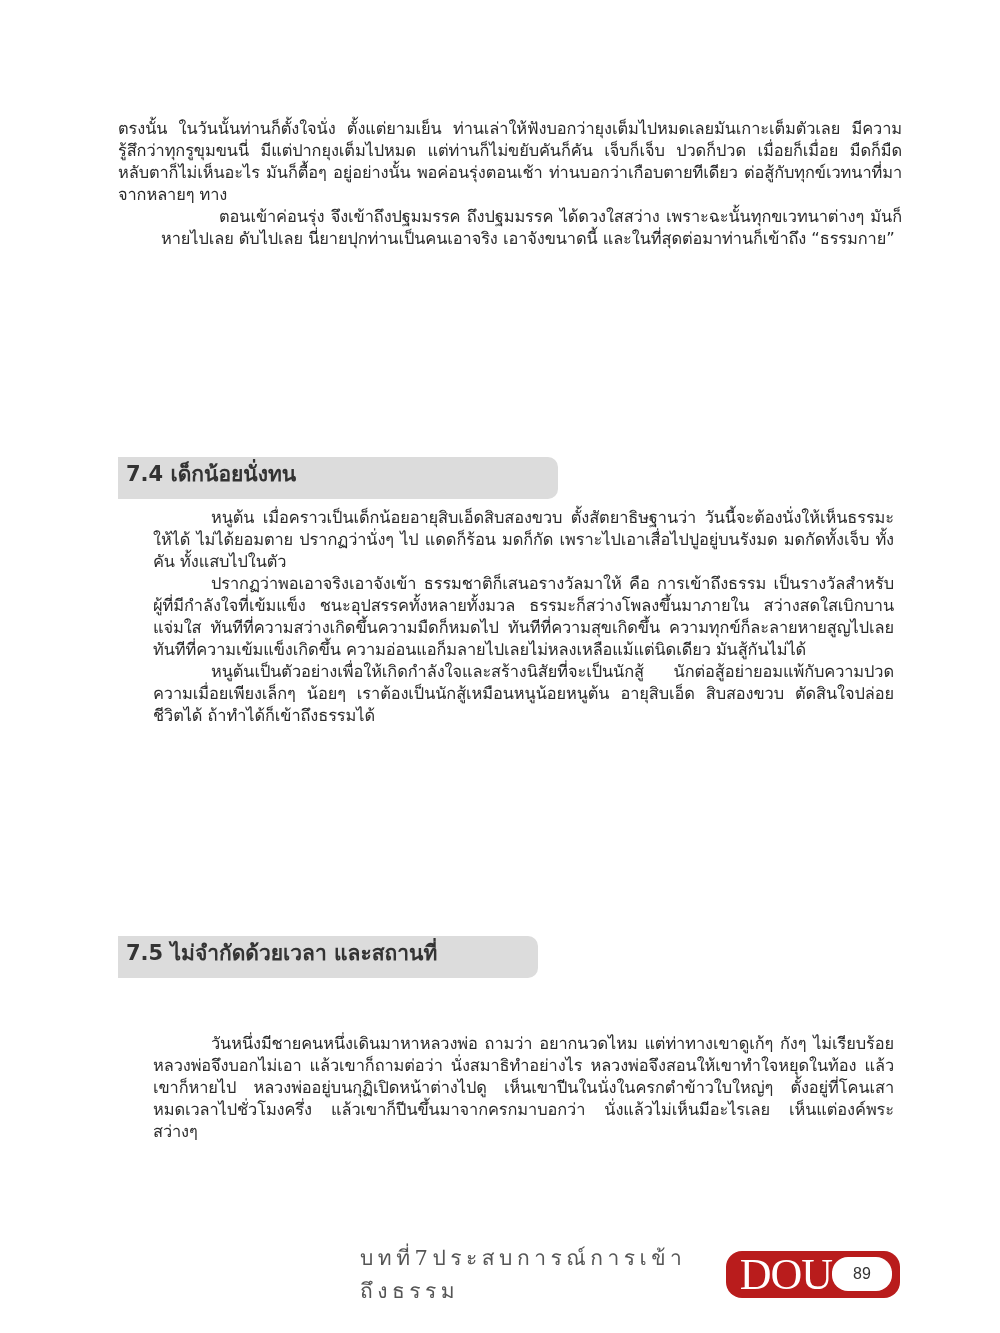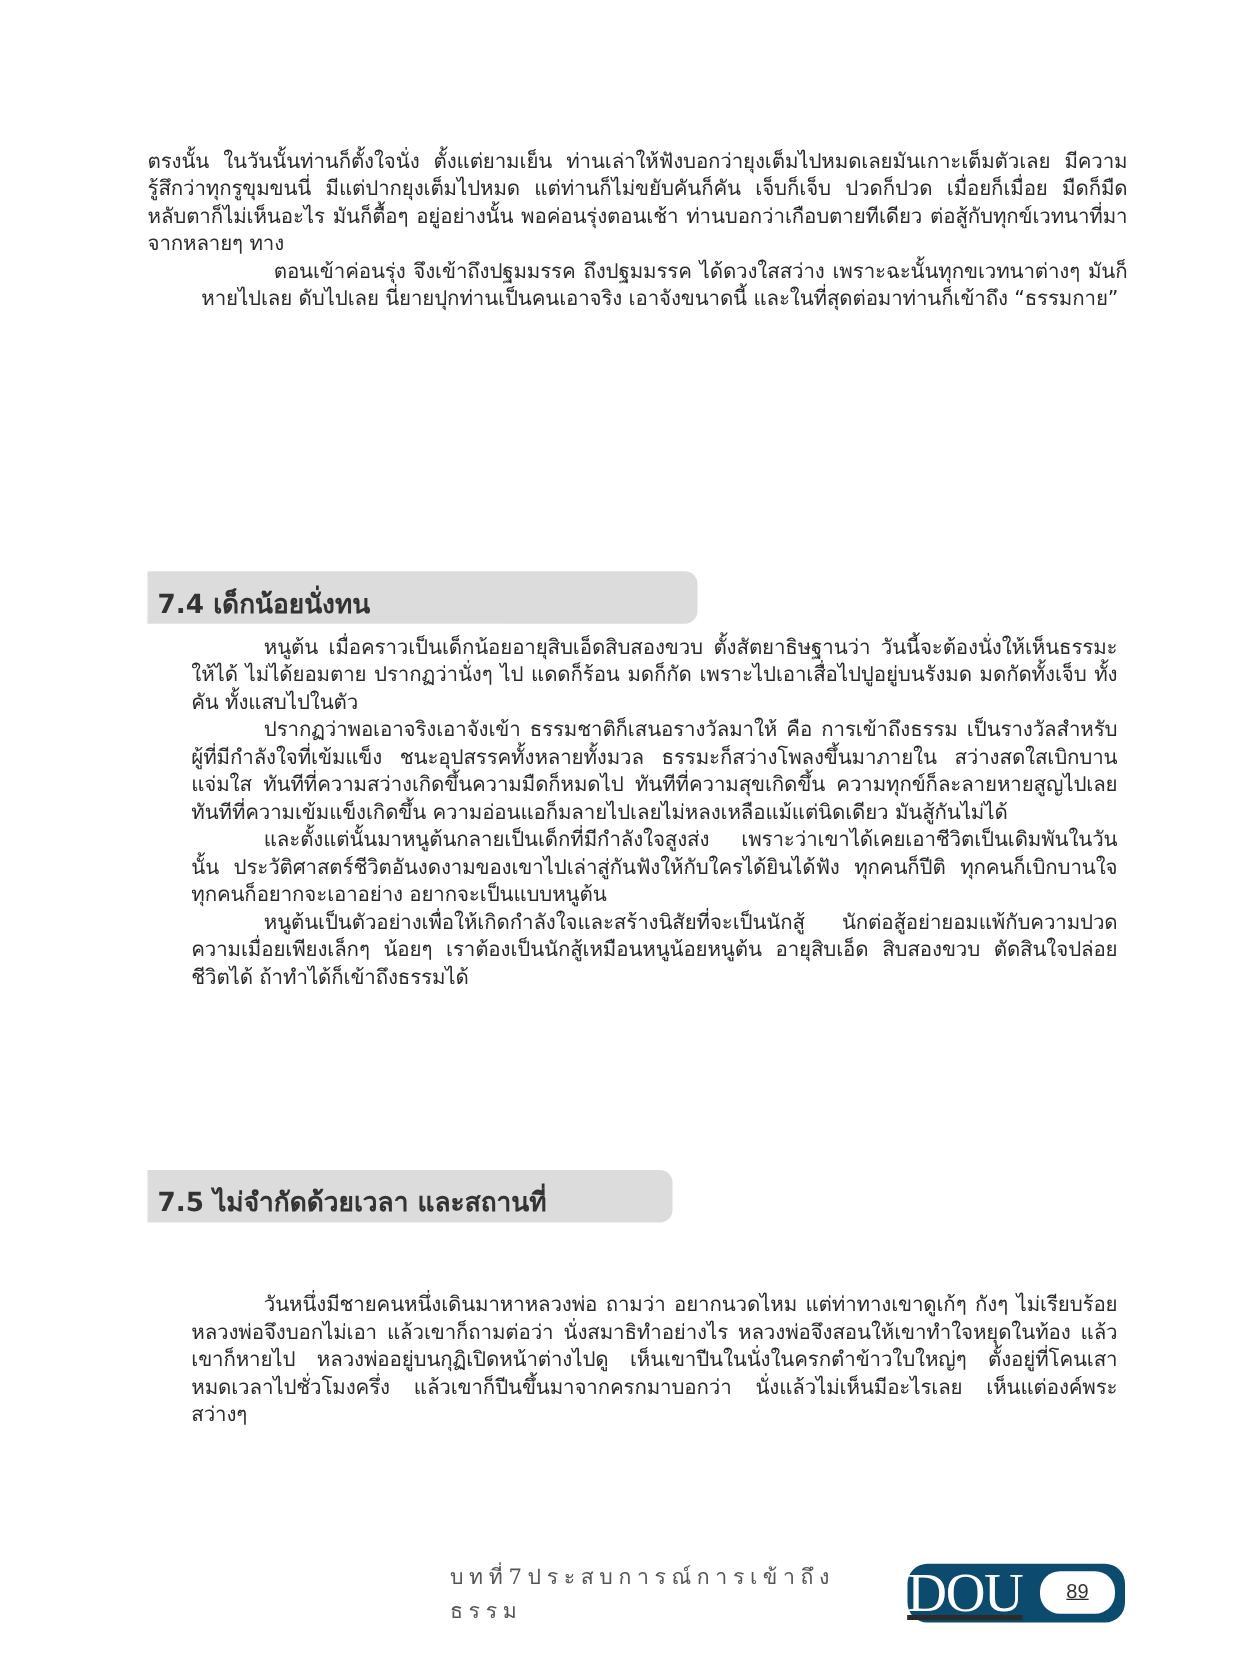--- a/index.html
+++ b/index.html
@@ -33,21 +33,21 @@
       text-indent: 58px;
       margin-left: 43px;
     }
     .section-head {
       position: absolute;
       left: 118px;
       background: #dcdcdc;
       border-radius: 0 10px 10px 0;
       height: 42px;
       display: flex;
-      align-items: flex-end;
+      align-items: flex-start;
       box-sizing: border-box;
       padding-left: 8px;
     }
     .section-head span {
       font-family: "DejaVu Sans", "Liberation Sans", sans-serif;
       font-weight: bold;
       font-size: 21px;
       color: #333333;
     }
     .block {
@@ -60,36 +60,36 @@
       left: 360px;
       top: 1250px;
       width: 540px;
       height: 48px;
       display: flex;
       align-items: center;
       justify-content: flex-end;
     }
     .footer-title {
       font-family: "DejaVu Serif", "Liberation Serif", serif;
-      font-size: 17px;
+      font-size: 21px;
       letter-spacing: 4.5px;
       color: #555555;
       margin-right: 10px;
     }
     .badge {
-      background: #0c4a6e;
+      background: #b91c1c;
       border-radius: 16px;
       height: 47px;
       width: 179px;
       display: flex;
       align-items: center;
       box-sizing: border-box;
+      padding-left: 14px;
       padding-right: 8px;
       justify-content: space-between;
-      text-decoration: underline;
     }
     .badge-logo {
       font-family: "Liberation Serif", "DejaVu Serif", serif;
       font-size: 44px;
       color: #ffffff;
       letter-spacing: -1px;
       line-height: 47px;
     }
     .badge-page {
       background: #ffffff;
@@ -112,21 +112,20 @@
   <p class="para indent">ตอนเข้าค่อนรุ่ง จึงเข้าถึงปฐมมรรค ถึงปฐมมรรค ได้ดวงใสสว่าง เพราะฉะนั้นทุกขเวทนาต่างๆ มันก็หายไปเลย ดับไปเลย นี่ยายปุกท่านเป็นคนเอาจริง เอาจังขนาดนี้ และในที่สุดต่อมาท่านก็เข้าถึง “ธรรมกาย”</p>
 </div>
 
 <div class="section-head" style="top:457px; width:440px;">
   <span>7.4 เด็กน้อยนั่งทน</span>
 </div>
 
 <div class="block" style="top:507px;">
   <p class="para indent">หนูต้น เมื่อคราวเป็นเด็กน้อยอายุสิบเอ็ดสิบสองขวบ ตั้งสัตยาธิษฐานว่า วันนี้จะต้องนั่งให้เห็นธรรมะให้ได้ ไม่ได้ยอมตาย ปรากฏว่านั่งๆ ไป แดดก็ร้อน มดก็กัด เพราะไปเอาเสื่อไปปูอยู่บนรังมด มดกัดทั้งเจ็บ ทั้งคัน ทั้งแสบไปในตัว</p>
   <p class="para indent">ปรากฏว่าพอเอาจริงเอาจังเข้า ธรรมชาติก็เสนอรางวัลมาให้ คือ การเข้าถึงธรรม เป็นรางวัลสำหรับผู้ที่มีกำลังใจที่เข้มแข็ง ชนะอุปสรรคทั้งหลายทั้งมวล ธรรมะก็สว่างโพลงขึ้นมาภายใน สว่างสดใสเบิกบาน แจ่มใส ทันทีที่ความสว่างเกิดขึ้นความมืดก็หมดไป ทันทีที่ความสุขเกิดขึ้น ความทุกข์ก็ละลายหายสูญไปเลย ทันทีที่ความเข้มแข็งเกิดขึ้น ความอ่อนแอก็มลายไปเลยไม่หลงเหลือแม้แต่นิดเดียว มันสู้กันไม่ได้</p>
-  <p class="para indent">และตั้งแต่นั้นมาหนูต้นกลายเป็นเด็กที่มีกำลังใจสูงส่ง  เพราะว่าเขาได้เคยเอาชีวิตเป็นเดิมพันในวันนั้น ประวัติศาสตร์ชีวิตอันงดงามของเขาไปเล่าสู่กันฟังให้กับใครได้ยินได้ฟัง ทุกคนก็ปีติ ทุกคนก็เบิกบานใจ ทุกคนก็อยากจะเอาอย่าง อยากจะเป็นแบบหนูต้น</p>
   <p class="para indent">หนูต้นเป็นตัวอย่างเพื่อให้เกิดกำลังใจและสร้างนิสัยที่จะเป็นนักสู้  นักต่อสู้อย่ายอมแพ้กับความปวดความเมื่อยเพียงเล็กๆ น้อยๆ เราต้องเป็นนักสู้เหมือนหนูน้อยหนูต้น อายุสิบเอ็ด สิบสองขวบ ตัดสินใจปล่อยชีวิตได้ ถ้าทำได้ก็เข้าถึงธรรมได้</p>
 </div>
 
 <div class="section-head" style="top:936px; width:420px;">
   <span>7.5 ไม่จำกัดด้วยเวลา และสถานที่</span>
 </div>
 
 <div class="block" style="top:1033px;">
   <p class="para indent">วันหนึ่งมีชายคนหนึ่งเดินมาหาหลวงพ่อ ถามว่า อยากนวดไหม  แต่ท่าทางเขาดูเก้ๆ กังๆ ไม่เรียบร้อย หลวงพ่อจึงบอกไม่เอา  แล้วเขาก็ถามต่อว่า  นั่งสมาธิทำอย่างไร  หลวงพ่อจึงสอนให้เขาทำใจหยุดในท้อง  แล้วเขาก็หายไป  หลวงพ่ออยู่บนกุฏิเปิดหน้าต่างไปดู  เห็นเขาปีนในนั่งในครกตำข้าวใบใหญ่ๆ ตั้งอยู่ที่โคนเสา  หมดเวลาไปชั่วโมงครึ่ง  แล้วเขาก็ปีนขึ้นมาจากครกมาบอกว่า  นั่งแล้วไม่เห็นมีอะไรเลย เห็นแต่องค์พระสว่างๆ</p>
 </div>

